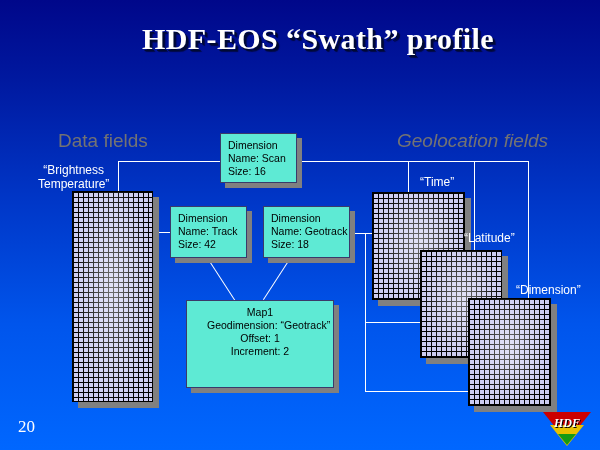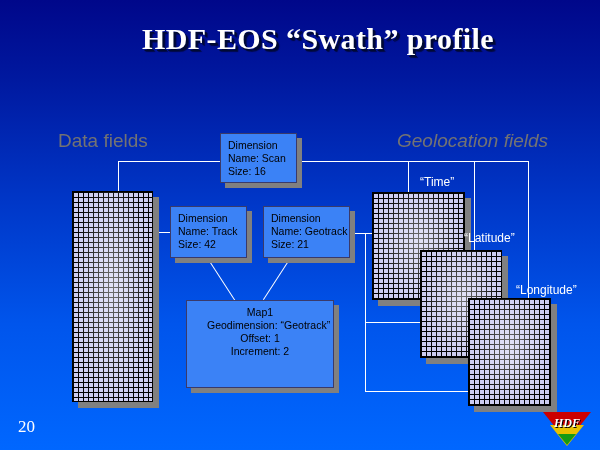--- a/index.html
+++ b/index.html
@@ -66,21 +66,21 @@
   #grid-bt   {left:72px; top:191px; width:81px;  height:211px;}
   #grid-time {left:372px;top:192px; width:93px;  height:108px;}
   #grid-lat  {left:420px;top:250px; width:82px;  height:108px;}
   #grid-lon  {left:468px;top:298px; width:83px;  height:108px;}
 
   
   .box-wrap{position:absolute;}
   .box-shadow{position:absolute;left:5px;top:5px;width:100%;height:100%;background:#808080;}
   .box{
     position:absolute;left:0;top:0;width:100%;height:100%;
-    background:#3b82f6;border:1px solid #3a3a6a;box-sizing:border-box;
+    background:#5eead4;border:1px solid #3a3a6a;box-sizing:border-box;
     color:#000000;font-size:10.5px;line-height:13px;
     padding:5px 7px;
   }
   .box.center{text-align:center;padding:5px 20px;}
   .box .ln{white-space:nowrap;}
 
   #box-scan    {left:220px;top:133px;width:77px;height:50px;}
   #box-track   {left:170px;top:206px;width:77px;height:52px;}
   #box-geotrack{left:263px;top:206px;width:87px;height:52px;}
   #box-map1    {left:186px;top:300px;width:148px;height:88px;}
@@ -139,39 +139,43 @@
   <div class="ln-h" style="left:152px;top:232px;width:19px;"></div>
 
   <div class="ln-h" style="left:350px;top:233px;width:22px;"></div>
   <div class="ln-v" style="left:365px;top:233px;height:158px;"></div>
   <div class="ln-h" style="left:365px;top:322px;width:55px;"></div>
   <div class="ln-h" style="left:365px;top:391px;width:104px;"></div>
 
   <div class="diag" style="left:208px;top:258px;width:50px;transform:rotate(57deg);"></div>
   <div class="diag" style="left:291px;top:258px;width:50px;transform:rotate(123deg);"></div>
 
+  <div class="field-label" id="lbl-bt">
+    <div>“Brightness</div>
+    <div>Temperature”</div>
+  </div>
 
   <div class="grid-wrap" id="grid-bt">
     <div class="grid-shadow"></div>
     <div class="grid"></div>
   </div>
 
   <div class="field-label" id="lbl-time">“Time”</div>
   <div class="grid-wrap" id="grid-time">
     <div class="grid-shadow"></div>
     <div class="grid"></div>
   </div>
 
   <div class="field-label" id="lbl-lat">“Latitude”</div>
   <div class="grid-wrap" id="grid-lat">
     <div class="grid-shadow"></div>
     <div class="grid"></div>
   </div>
 
-  <div class="field-label" id="lbl-lon">“Longitude”</div>
+  <div class="field-label" id="lbl-lon">“Dimension”</div>
   <div class="grid-wrap" id="grid-lon">
     <div class="grid-shadow"></div>
     <div class="grid"></div>
   </div>
 
   <div class="box-wrap" id="box-scan">
     <div class="box-shadow"></div>
     <div class="box">
       <div class="ln">Dimension</div>
       <div class="ln">Name: Scan</div>
@@ -186,21 +190,21 @@
       <div class="ln">Name: Track</div>
       <div class="ln">Size: 42</div>
     </div>
   </div>
 
   <div class="box-wrap" id="box-geotrack">
     <div class="box-shadow"></div>
     <div class="box">
       <div class="ln">Dimension</div>
       <div class="ln">Name: Geotrack</div>
-      <div class="ln">Size: 21</div>
+      <div class="ln">Size: 18</div>
     </div>
   </div>
 
   <div class="box-wrap" id="box-map1">
     <div class="box-shadow"></div>
     <div class="box center">
       <div class="ln">Map1</div>
       <div class="ln">Geodimension: “Geotrack”</div>
       <div class="ln">Offset: 1</div>
       <div class="ln">Increment: 2</div>

